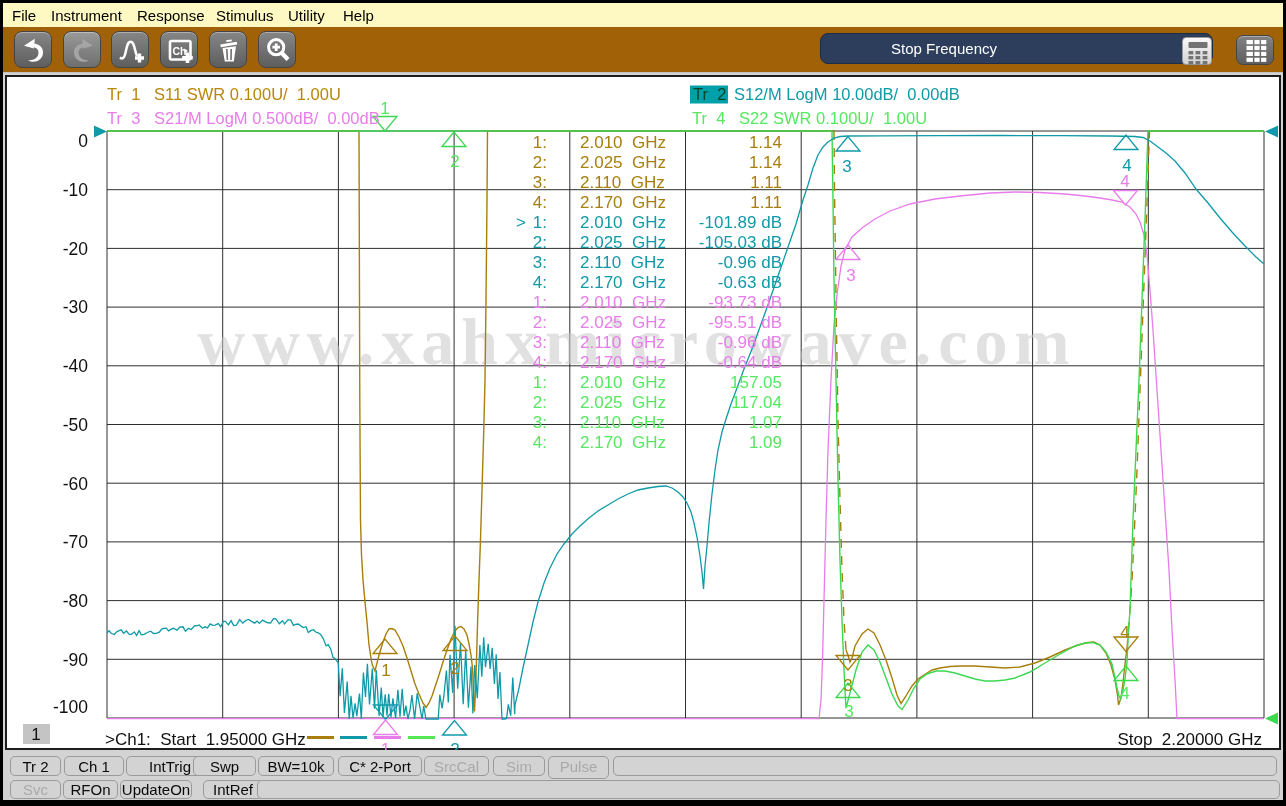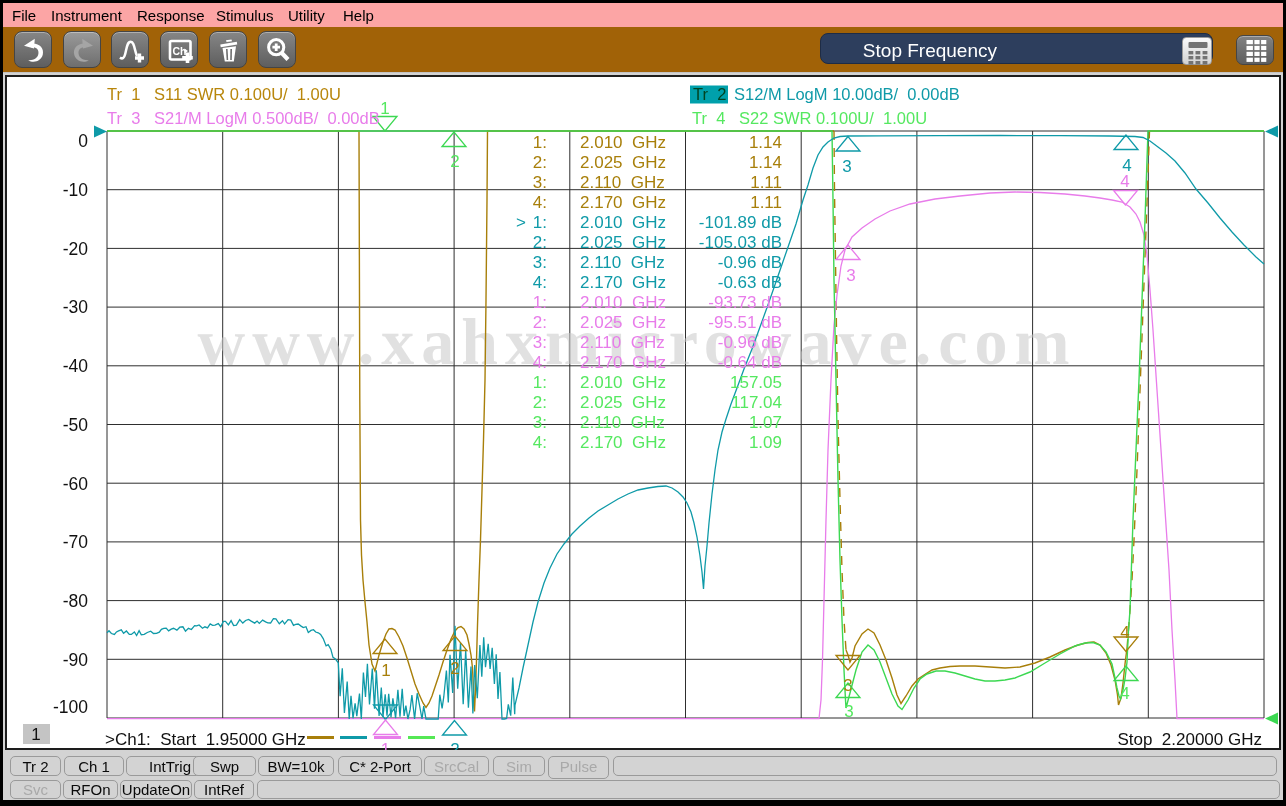--- a/index.html
+++ b/index.html
@@ -1,27 +1,27 @@
 <!DOCTYPE html>
 <html><head><meta charset="utf-8"><style>
 *{margin:0;padding:0;box-sizing:border-box}
 body{width:1286px;height:806px;background:#000;position:relative;overflow:hidden;
 font-family:"Liberation Sans",sans-serif}
-#menubar{position:absolute;left:3px;top:3px;width:1280px;height:24px;background:#fca5a5;
+#menubar{position:absolute;left:3px;top:3px;width:1280px;height:24px;background:#fef9c3;
 font-size:15px;color:#000}
 #menubar span{position:absolute;top:4px}
 #toolbar{position:absolute;left:3px;top:27px;width:1280px;height:46px;background:#a16207;
 border-bottom:1px solid #c2c2c2}
 .ibtn{position:absolute;top:4px;width:38px;height:37px;background:linear-gradient(#868686,#5e5e5e);
 border:1px solid #454545;border-radius:8px;box-shadow:inset 0 1px 0 rgba(255,255,255,.35)}
 #chart{position:absolute;left:5px;top:75px;width:1276px;height:675px;background:#fff;
 border:2px solid #1d1d1d;overflow:hidden}
 #navpanel{position:absolute;left:817px;top:6px;width:393px;height:31px;background:#2d3e5d;
 border-radius:8px;border:1px solid #1e2c45}
-#navpanel .lab{position:absolute;right:215px;top:6px;color:#fff;font-size:19px}
+#navpanel .lab{position:absolute;right:215px;top:6px;color:#fff;font-size:15px}
 #freqbox{position:absolute;left:197px;top:4px;width:161px;height:26px;background:#fff;border-radius:5px}
 #freqsel{position:absolute;left:9px;top:3px;width:143px;height:19px;background:#ccd3e8}
 #freqtxt{position:absolute;left:10px;top:2px;font-size:19px;color:#000}
 #calcbtn{position:absolute;left:361px;top:3px;width:30px;height:28px;border-radius:4px;
 background:linear-gradient(#fafafa,#d2d2d2);border:1px solid #9a9a9a}
 #listbtn{position:absolute;left:1233px;top:8px;width:38px;height:30px;border-radius:7px;
 background:linear-gradient(#828282,#5e5e5e);border:1px solid #454545;box-shadow:inset 0 1px 0 rgba(255,255,255,.35)}
 #statusbar{position:absolute;left:3px;top:751px;width:1280px;height:49px;background:#d3d3d3}
 .sb{position:absolute;background:#d3d3d3;border:1px solid #9a9a9a;border-radius:5px;
 font-size:15px;color:#0a0a0a;text-align:center}
@@ -256,15 +256,15 @@
     <div class="sb" style="left:190px;top:5px;width:63px;height:20px;line-height:19px">Swp</div>
     <div class="sb" style="left:255px;top:5px;width:76px;height:20px;line-height:19px">BW=10k</div>
     <div class="sb" style="left:335px;top:5px;width:84px;height:20px;line-height:19px">C* 2-Port</div>
     <div class="sb dim" style="left:421px;top:5px;width:65px;height:20px;line-height:19px">SrcCal</div>
     <div class="sb dim" style="left:490px;top:5px;width:52px;height:20px;line-height:19px">Sim</div>
     <div class="sb dim" style="left:545px;top:5px;width:61px;height:23px;line-height:19px">Pulse</div>
     <div class="sb" style="left:610px;top:5px;width:664px;height:20px;line-height:19px"></div>
     <div class="sb dim" style="left:7px;top:29px;width:51px;height:19px;line-height:18px">Svc</div>
     <div class="sb" style="left:60px;top:29px;width:55px;height:19px;line-height:18px">RFOn</div>
     <div class="sb" style="left:117px;top:29px;width:72px;height:19px;line-height:18px">UpdateOn</div>
-    <div class="sb" style="left:191px;top:29px;width:60px;height:19px;line-height:18px">IntRef</div>
+    <div class="sb" style="left:200px;top:29px;width:60px;height:19px;line-height:18px">IntRef</div>
     <div class="sb" style="left:254px;top:29px;width:1023px;height:19px;line-height:18px"></div>
   </div>
 
 </body></html>

